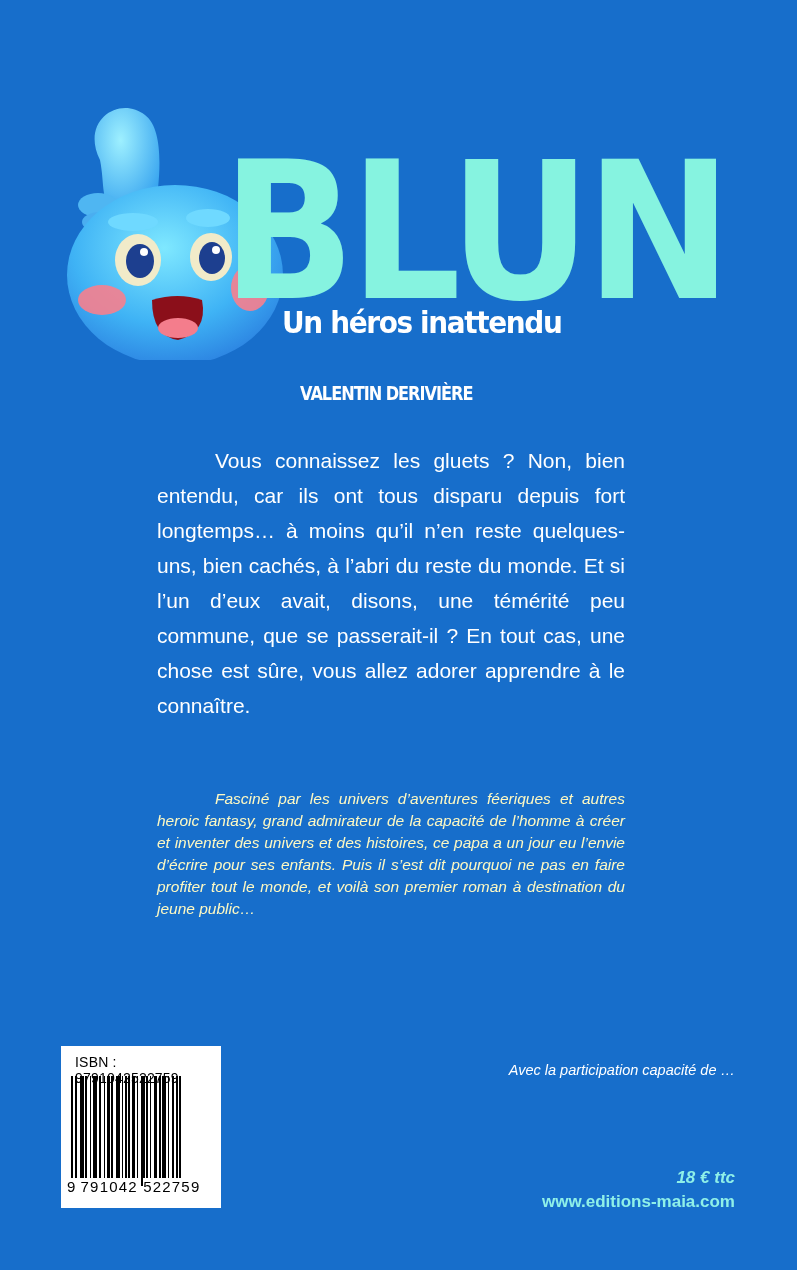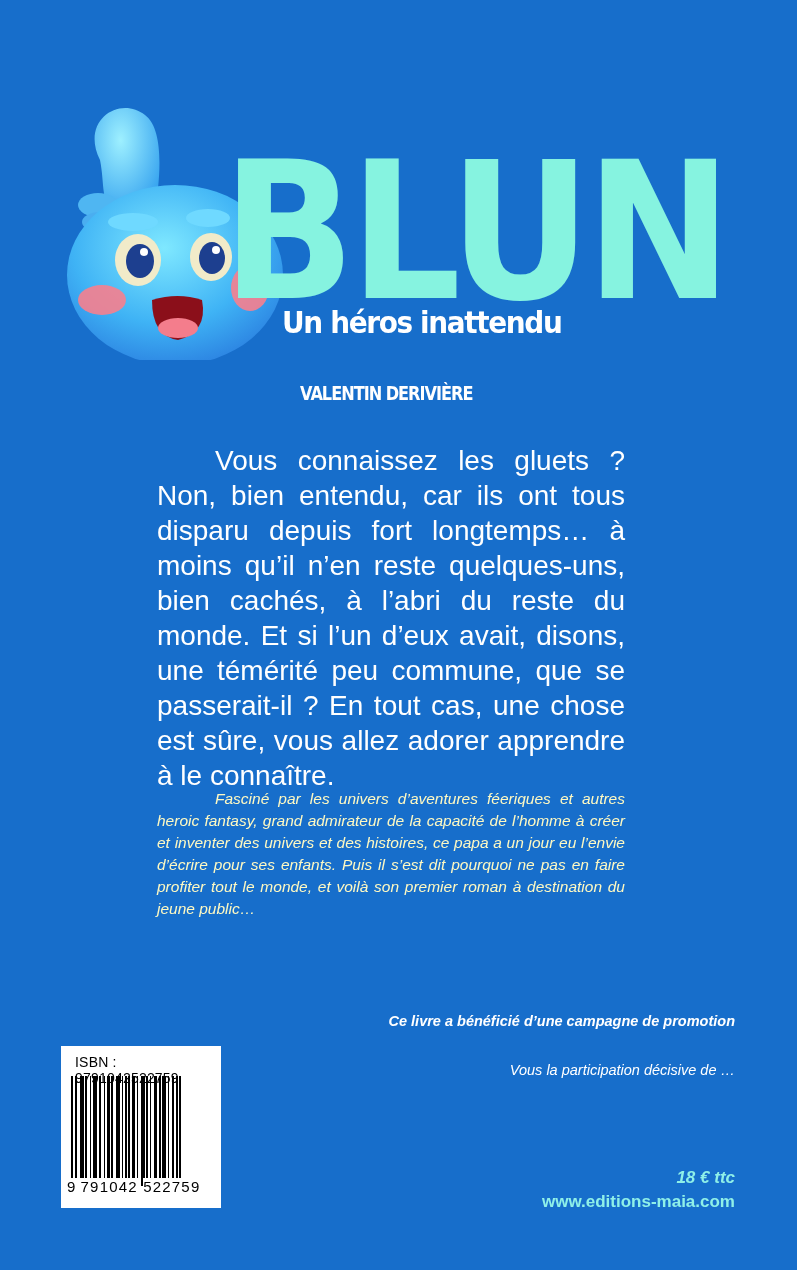--- a/index.html
+++ b/index.html
@@ -5,21 +5,21 @@
   html,body{margin:0;padding:0;}
   body{width:797px;height:1270px;background:#176ecb;position:relative;overflow:hidden;font-family:"Liberation Sans",sans-serif;}
   .abs{position:absolute;}
   
   .title{left:222px;top:148px;font-family:"DejaVu Sans",sans-serif;font-weight:bold;font-size:190px;line-height:170px;color:#86f3e0;letter-spacing:-6px;transform:scaleX(0.92);transform-origin:left top;}
   .subtitle{left:282px;top:304px;font-family:"DejaVu Sans",sans-serif;font-weight:bold;font-size:31px;color:#ffffff;letter-spacing:-1.5px;transform:scaleX(0.9);transform-origin:left top;}
   .author{left:300px;top:382px;font-family:"DejaVu Sans",sans-serif;font-weight:bold;font-size:19px;color:#ffffff;letter-spacing:-1.2px;transform:scaleX(0.85);transform-origin:left top;}
   
   .mascot{left:60px;top:100px;width:230px;height:260px;}
   
-  .blurb{left:157px;top:443px;width:468px;font-size:28px;line-height:35px;color:#ffffff;text-align:justify;text-indent:58px;}
+  .blurb{left:157px;top:443px;width:468px;font-size:21px;line-height:35px;color:#ffffff;text-align:justify;text-indent:58px;}
   .bio{left:157px;top:788px;width:468px;font-size:15.5px;line-height:22px;color:#fef9c3;font-style:italic;text-align:justify;text-indent:58px;}
   .promo{right:62px;top:1011px;text-align:right;font-size:14.5px;line-height:20px;color:#ffffff;font-style:italic;font-weight:bold;}
   .particip{right:62px;top:1062px;text-align:right;font-size:14.5px;color:#ffffff;font-style:italic;}
   .price{right:62px;top:1168px;text-align:right;font-size:17px;color:#8ff0e8;font-style:italic;font-weight:bold;margin-left:46px;}
   .site{right:62px;top:1192px;text-align:right;font-size:17px;color:#8ff0e8;font-weight:bold;}
   
   .barcode-box{left:61px;top:1046px;width:160px;height:162px;background:#ffffff;}
   .isbn-label{position:absolute;left:14px;top:8px;font-size:14px;color:#000;letter-spacing:0.2px;}
   .bars{position:absolute;left:10px;top:30px;width:156px;height:110px;display:flex;align-items:stretch;}
   .bars span{display:block;background:#000;height:100%;}
@@ -68,23 +68,22 @@
 </svg>
 
 <div class="abs title">BLUN</div>
 <div class="abs subtitle">Un héros inattendu</div>
 <div class="abs author">VALENTIN DERIVIÈRE</div>
 
 <div class="abs blurb">Vous connaissez les gluets ? Non, bien entendu, car ils ont tous disparu depuis fort longtemps… à moins qu’il n’en reste quelques-uns, bien cachés, à l’abri du reste du monde. Et si l’un d’eux avait, disons, une témérité peu commune, que se passerait-il ? En tout cas, une chose est sûre, vous allez adorer apprendre à le connaître.</div>
 <div class="abs bio">Fasciné par les univers d’aventures féeriques et autres heroic fantasy, grand admirateur de la capacité de l’homme à créer et inventer des univers et des histoires, ce papa a un jour eu l’envie d’écrire pour ses enfants. Puis il s’est dit pourquoi ne pas en faire profiter tout le monde, et voilà son premier roman à destination du jeune public…</div>
 
 <div class="abs promo">
-  <div>Ce livre a bénéficié d’une campagne de promotion</div>
 </div>
-<div class="abs particip">Vous la participation décisive de …</div>
+<div class="abs particip">Avec la participation capacité de …</div>
 
 <div class="abs price">18 € ttc</div>
 <div class="abs site">www.editions-maia.com</div>
 
 <div class="abs barcode-box">
   <div class="isbn-label">ISBN : 9791042522759</div>
   <div class="bars">
     <span style="width:2px"></span>
       <span class="g" style="width:2px"></span>
       <span style="width:2px"></span>

